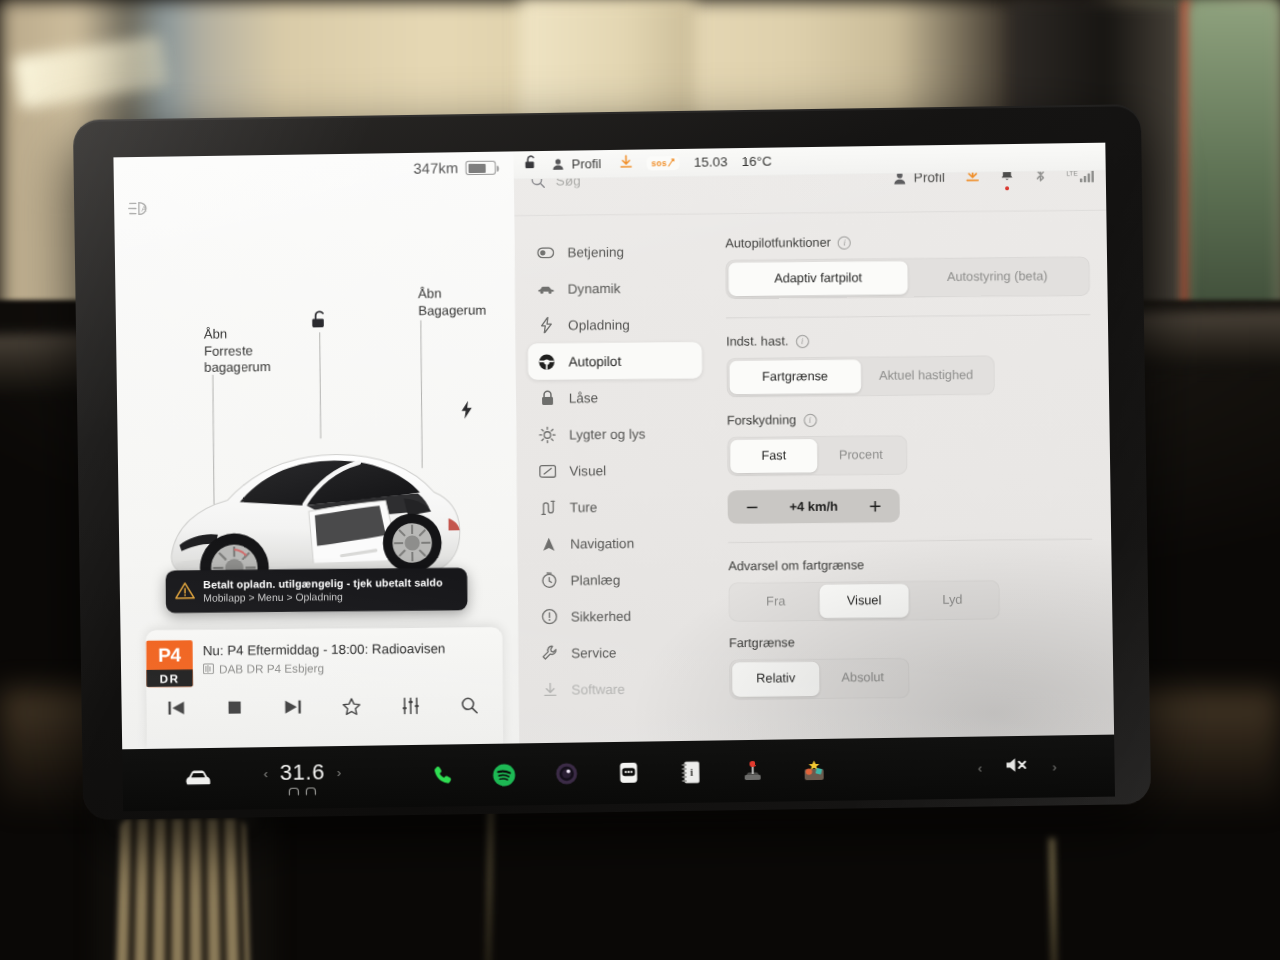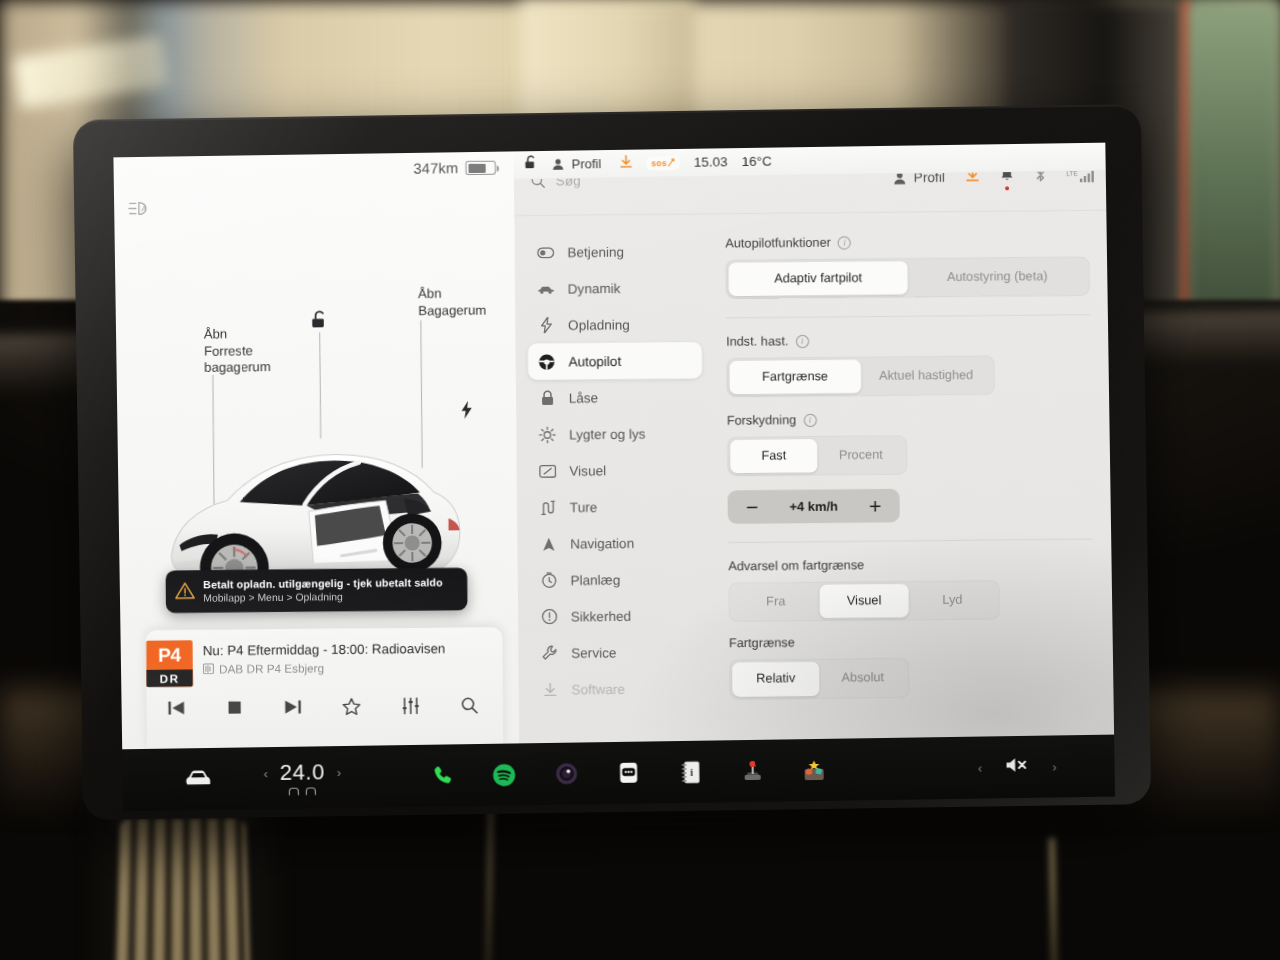--- a/index.html
+++ b/index.html
@@ -786,21 +786,21 @@
     <div id="tb-left">
       <span>
         <svg width="27" height="17" viewBox="0 0 27 17">
           <path d="M1.5 12.4c0-2.6 1.2-4 3-4.6L7 3.3C7.6 2 8.7 1.4 10.2 1.4h6.6c1.5 0 2.6.6 3.2 1.9l2.5 4.5c1.8.6 3 2 3 4.6v1.8c0 .7-.5 1.1-1.2 1.1h-21c-.7 0-1.2-.4-1.2-1.1z" fill="#f0f0ee"></path>
           <path d="M6.5 8.2 8.6 4h9.8l2.1 4.2z" fill="#0d0d0c"></path>
         </svg>
       </span>
       <div id="tb-temp">
         <div class="row">
           <span class="chev">‹</span>
-          <span class="deg">24.0</span>
+          <span class="deg">31.6</span>
           <span class="chev">›</span>
         </div>
         <div class="seats">
           <svg width="12" height="9" viewBox="0 0 12 9">
               <path d="M1.5 8V4.8c0-2 1.2-3.3 3-3.3h3c1.8 0 3 1.3 3 3.3V8" fill="none" stroke="#9b9b98" stroke-width="1.2" stroke-linecap="round"></path>
             </svg>
           <svg width="12" height="9" viewBox="0 0 12 9">
               <path d="M1.5 8V4.8c0-2 1.2-3.3 3-3.3h3c1.8 0 3 1.3 3 3.3V8" fill="none" stroke="#9b9b98" stroke-width="1.2" stroke-linecap="round"></path>
             </svg>
         </div>

